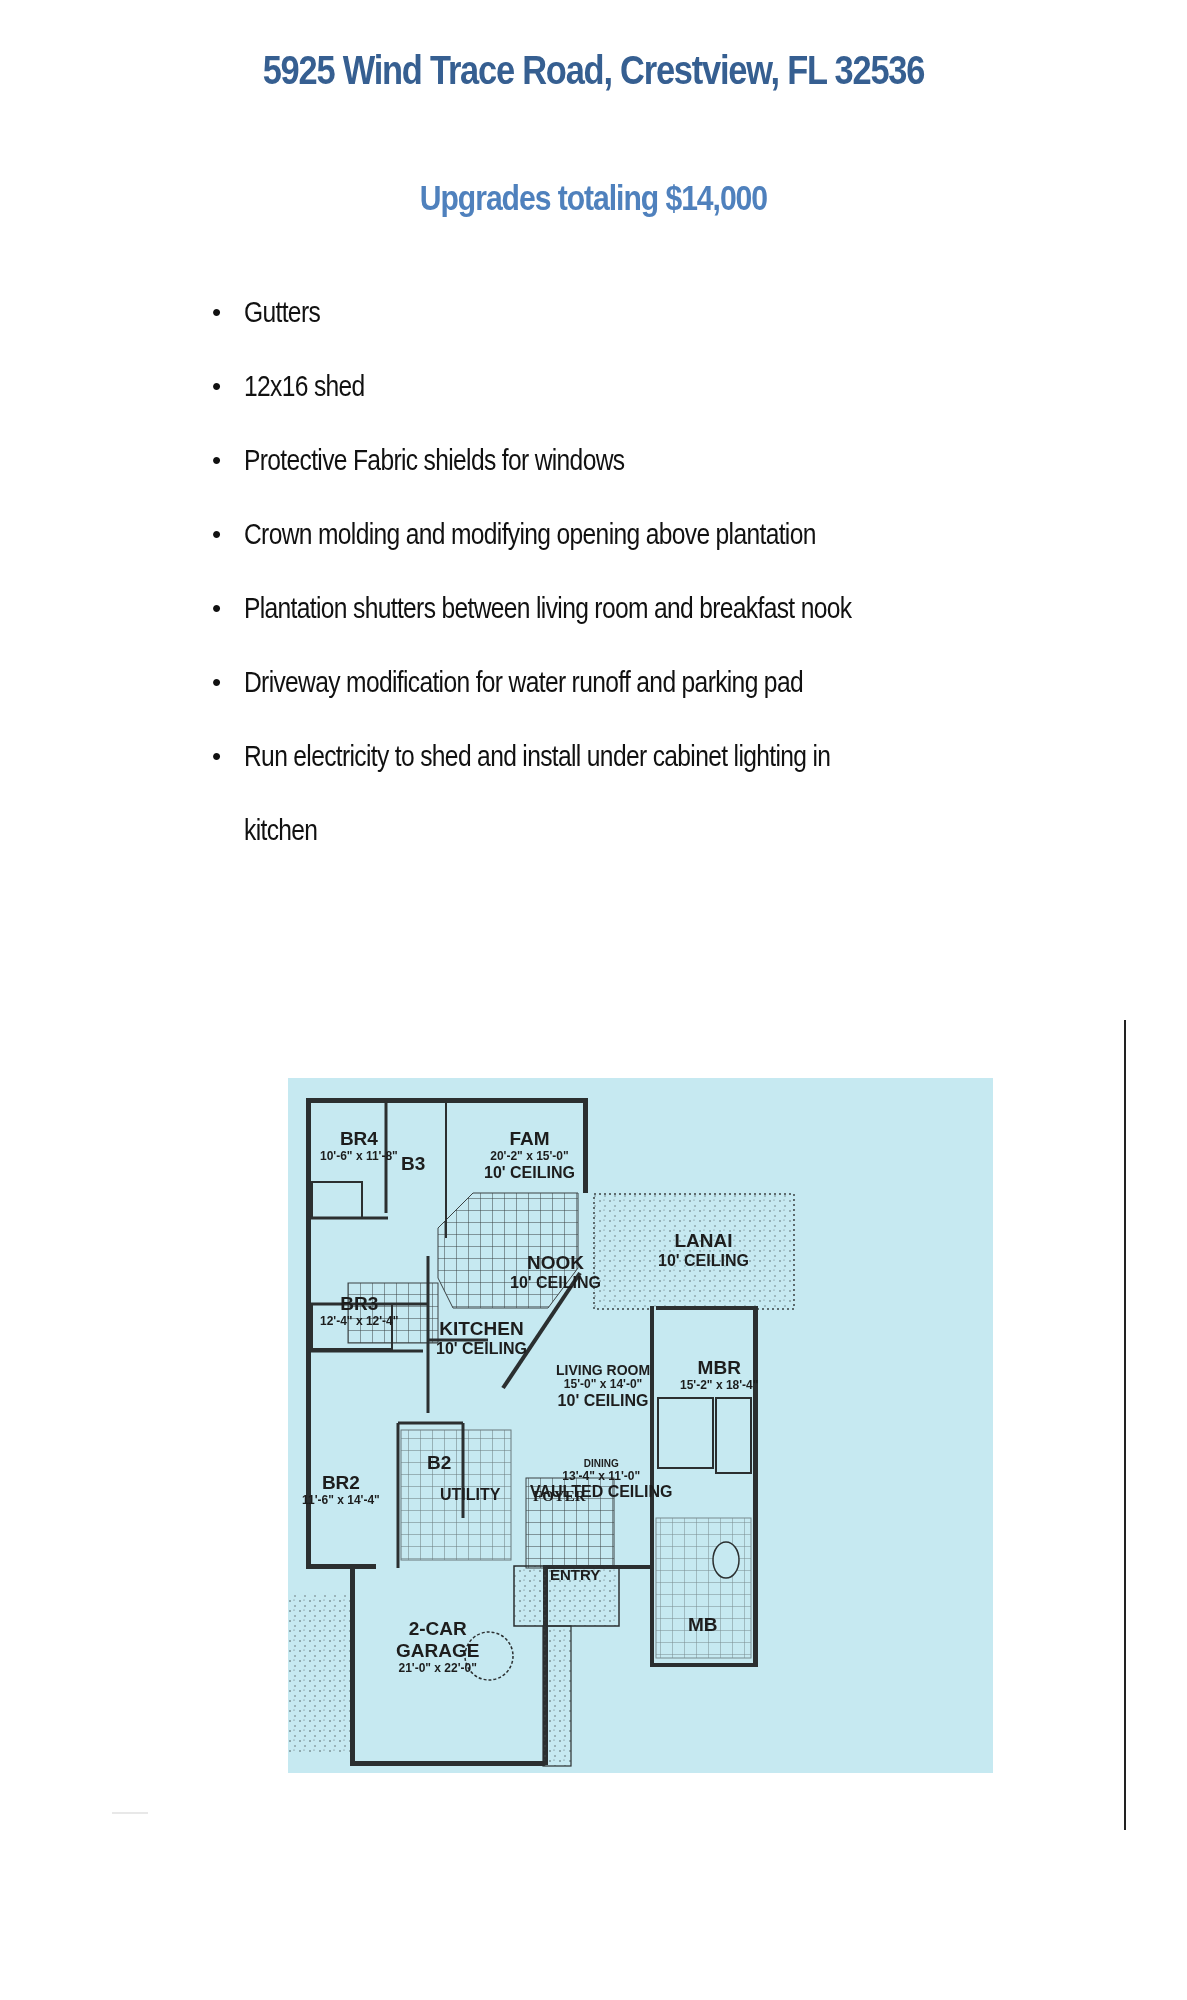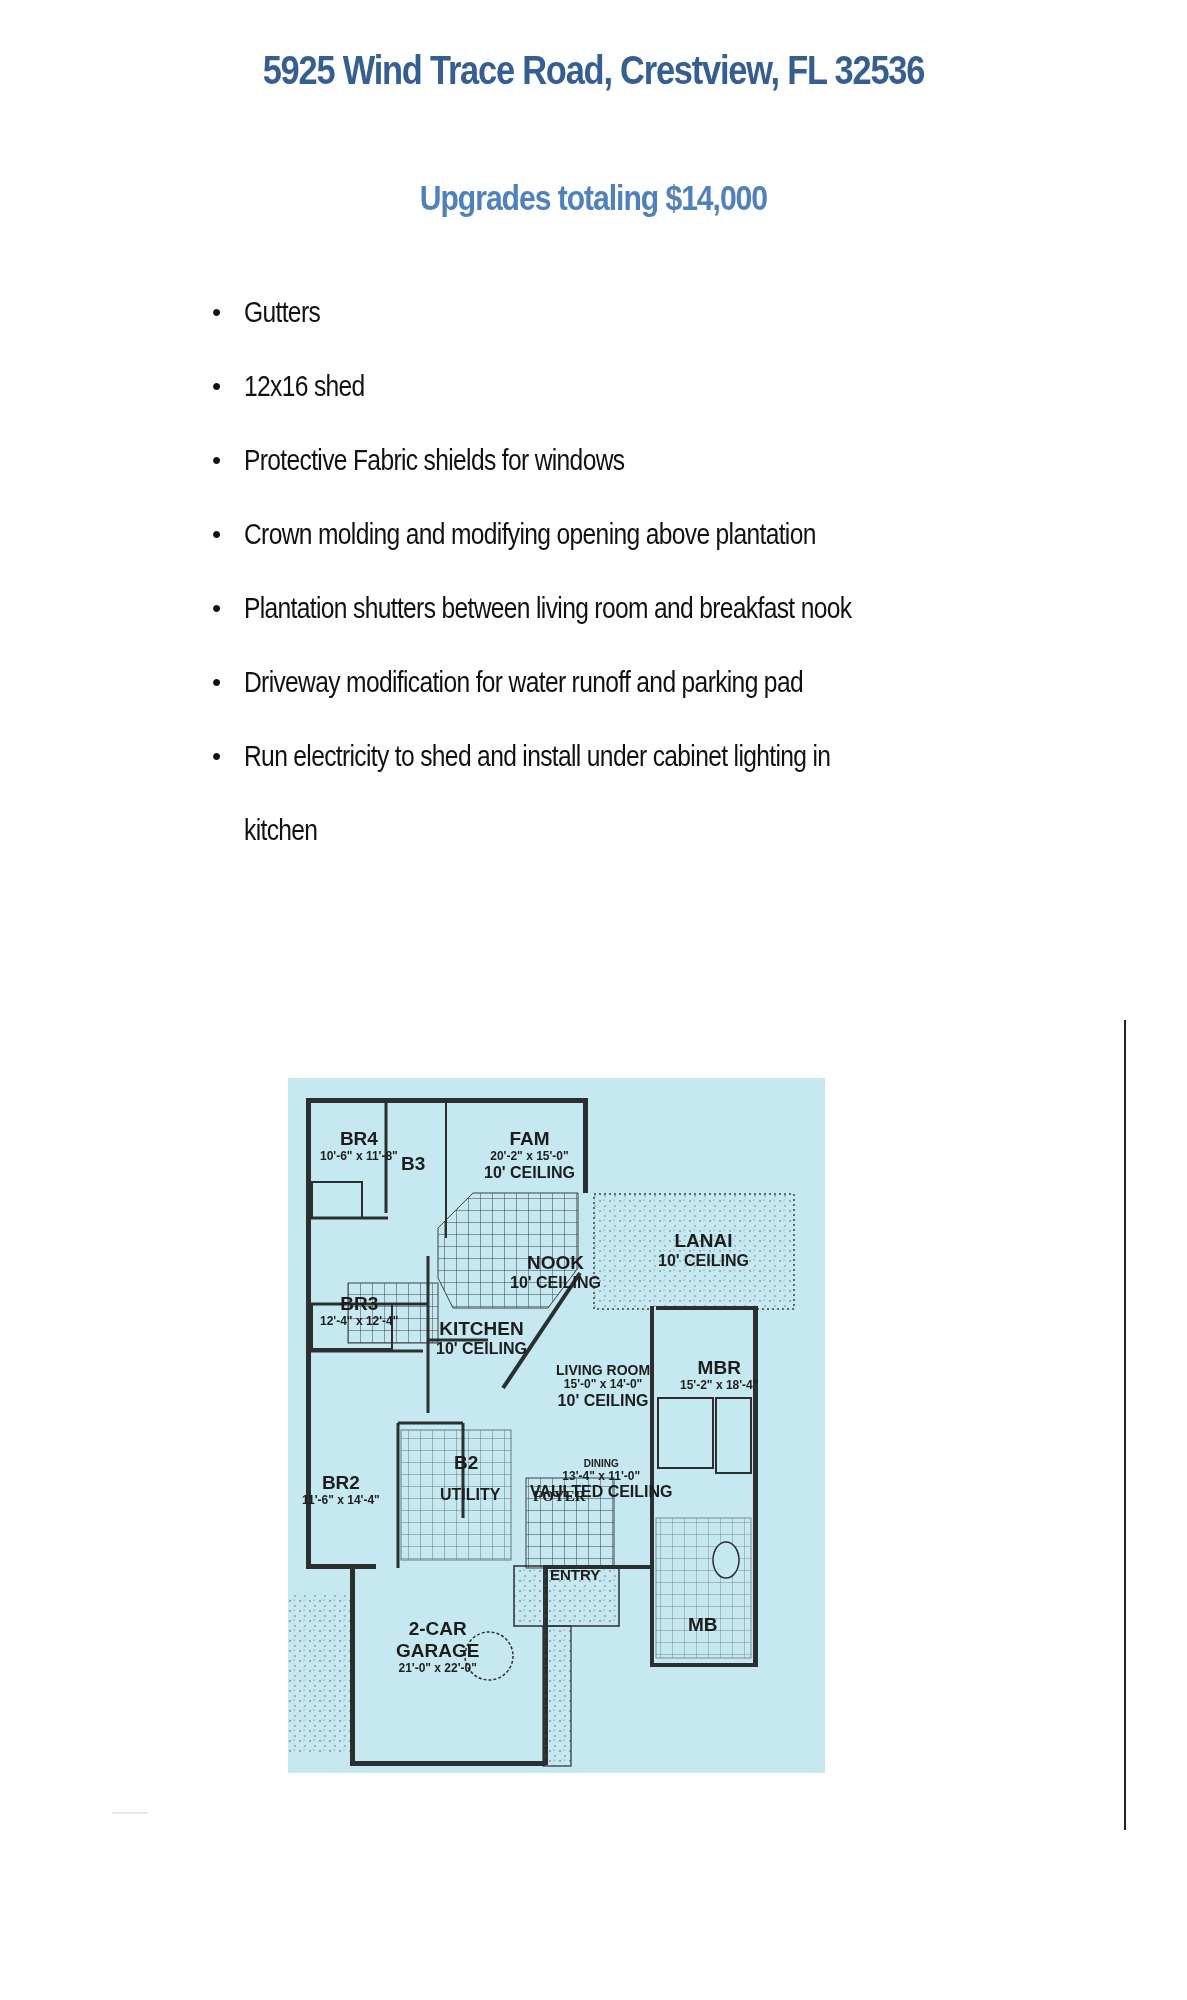--- a/index.html
+++ b/index.html
@@ -82,21 +82,21 @@
       left: 112px;
       top: 1812px;
       width: 36px;
       height: 2px;
       background: #e8e8e8;
     }
     .plan {
       position: absolute;
       left: 288px;
       top: 1078px;
-      width: 537px;
+      width: 705px;
       height: 695px;
       background: #c6e9f1;
     }
     .plan svg {
       position: absolute;
       left: 0; top: 0;
     }
     .room-label {
       position: absolute;
       text-align: center;
@@ -231,21 +231,21 @@
     <span class="ceil">10' CEILING</span>
   </div>
   <div class="room-label" style="left:392px; top:279px;">
     <span class="name">MBR</span>
     <span class="dim">15'-2" x 18'-4"</span>
   </div>
   <div class="room-label" style="left:14px; top:372px;margin-top:22px;">
     <span class="name">BR2</span>
     <span class="dim">11'-6" x 14'-4"</span>
   </div>
-  <div class="room-label" style="left:139px; top:374px;margin-left:27px;">
+  <div class="room-label" style="left:139px; top:374px;">
     <span class="name">B2</span>
   </div>
   <div class="room-label" style="left:152px; top:408px;">
     <span class="ceil">UTILITY</span>
   </div>
   <div class="room-label" style="left:242px; top:380px;">
     <span class="name" style="font-size:10px;">DINING</span>
     <span class="dim">13'-4" x 11'-0"</span>
     <span class="ceil">VAULTED CEILING</span>
   </div>

